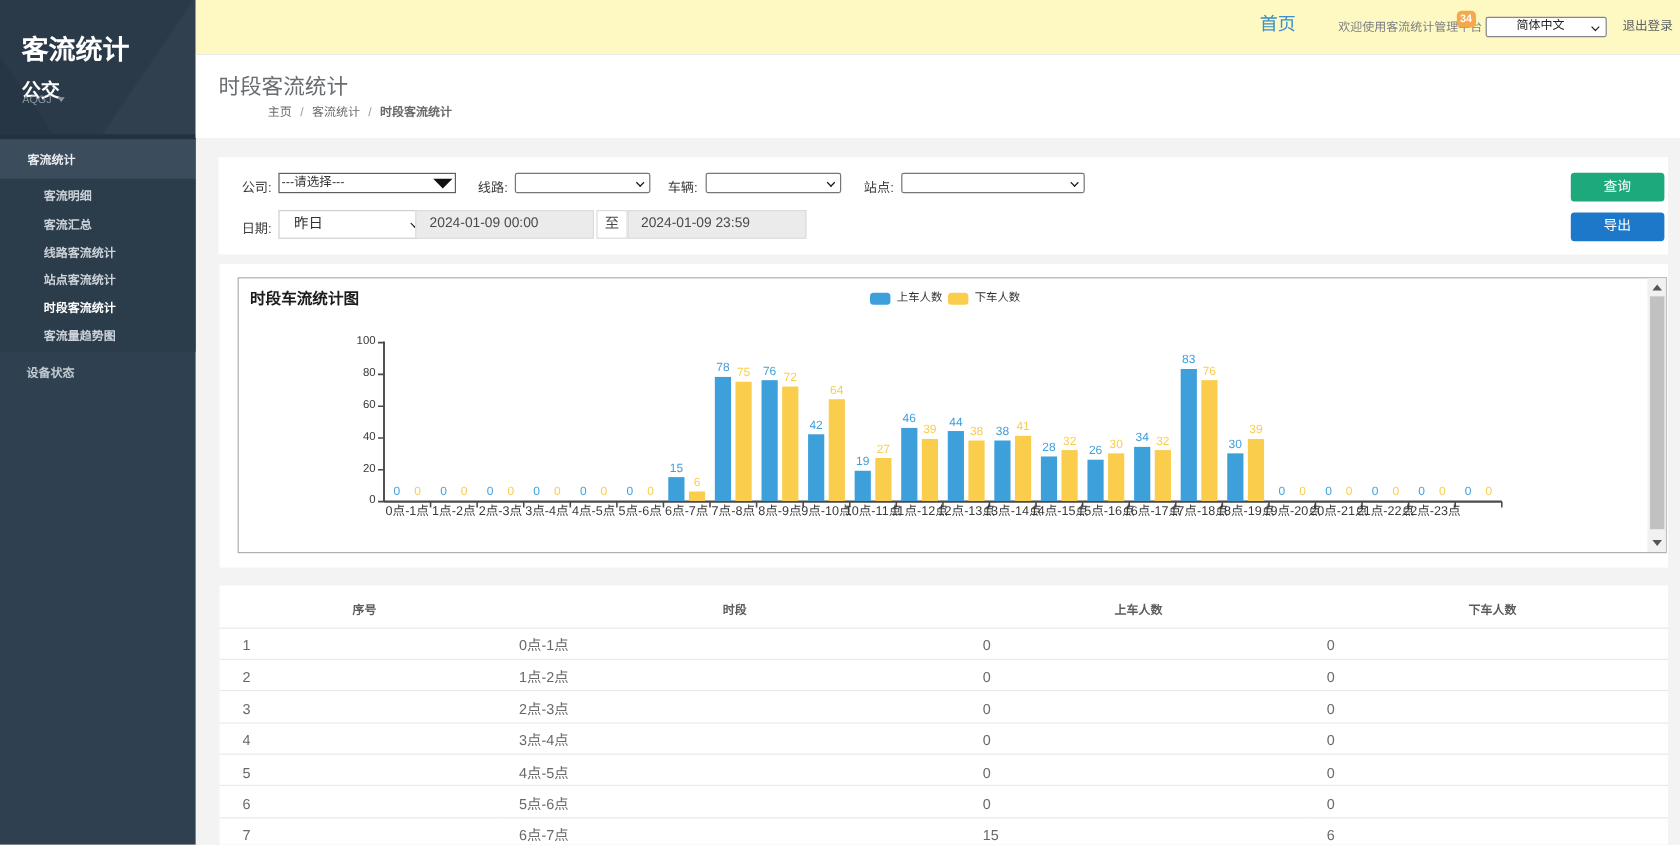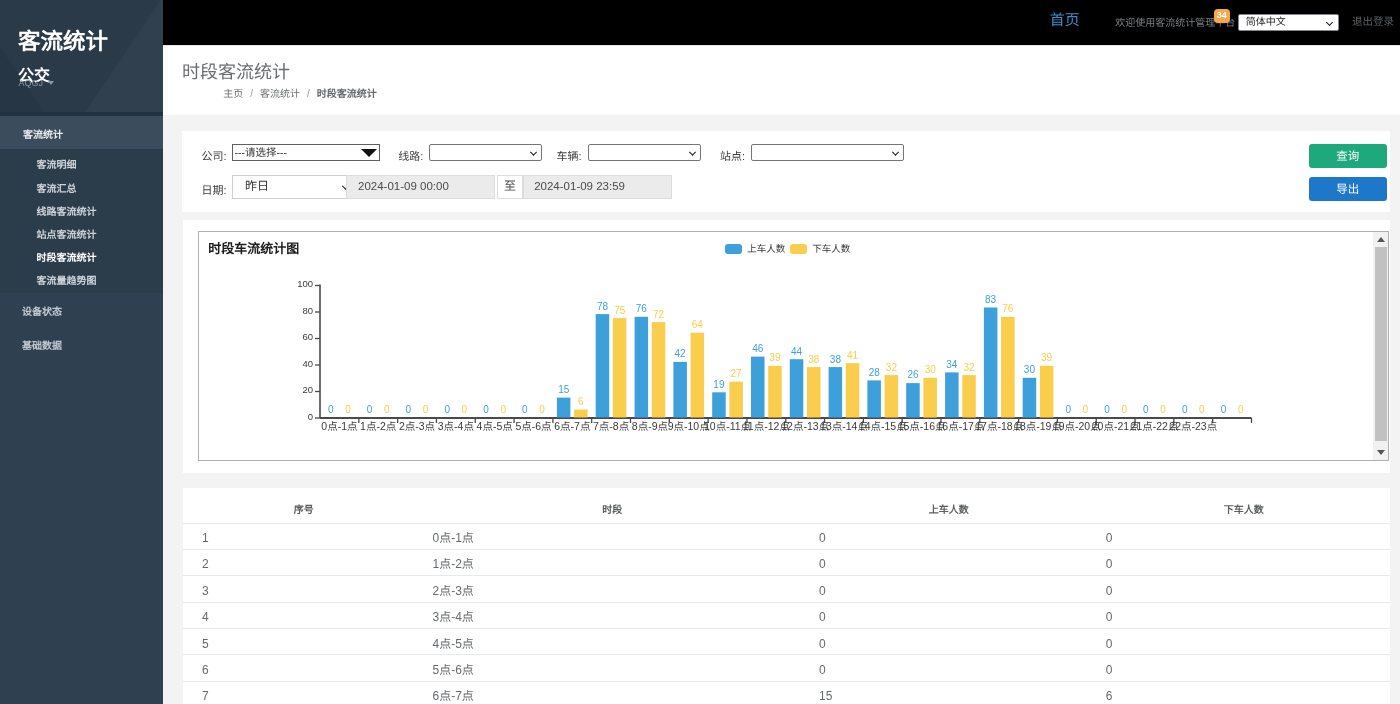--- a/index.html
+++ b/index.html
@@ -19,25 +19,25 @@
 #org { position:absolute; left:18px; top:61.8px; font-size:16px; font-weight:bold; color:#ffffff; }
 #acct { position:absolute; left:18.5px; top:77.8px; font-size:9px; color:#8b98a4; }
 #acct .caret { display:inline-block; width:0; height:0; border-left:3.5px solid transparent; border-right:3.5px solid transparent; border-top:4px solid #8b98a4; margin-left:2px; vertical-align:1px; }
 .navsec { position:relative; height:34.4px; line-height:38px; padding-left:22px; font-size:10px; font-weight:bold; color:#c2cad1; }
 #sec1 { background:#3b4c5c; height:33.5px; line-height:37px; padding-left:23px; color:#e8ecef; }
 #submenu { background:#2b3c4b; padding:4.4px 0 0 0; }
 #submenu div { height:23.2px; line-height:23.2px; padding-left:36.5px; font-size:10px; font-weight:bold; color:#ccd2d8; }
 #submenu div.on { color:#ffffff; }
 
 
-#topbar { position:absolute; left:163px; top:0; width:1237px; height:45.5px; background:#000000; border-bottom:1px solid #e7e7e7; }
+#topbar { position:absolute; left:163px; top:0; width:1237px; height:45.5px; background:#fef9c3; border-bottom:1px solid #e7e7e7; }
 #homelink { position:absolute; left:886.7px; top:8.3px; font-size:15px; color:#3a8fca; }
 #welcome { position:absolute; left:926.3px; top:14.2px; font-size:10px; color:#7b7f83; white-space:nowrap;margin-left:26px; }
 #badge { position:absolute; left:1051px; top:9px; width:15.5px; height:13.5px; background:#f5a84c; border-radius:4px; color:#fff; font-size:9px; line-height:13.5px; text-align:center; font-weight:bold; }
-#langsel { position:absolute; left:1074.7px; top:14.3px; width:101.6px; height:16.5px; background:#fff; border:1px solid #82878f; border-radius:2px; font-size:10px; color:#222; line-height:14px; padding-left:7px; }
+#langsel { position:absolute; left:1074.7px; top:14.3px; width:101.6px; height:16.5px; background:#fff; border:1px solid #82878f; border-radius:2px; font-size:10px; color:#222; line-height:14px; padding-left:25px; }
 #langsel .chev { position:absolute; right:6px; top:4.5px; width:5px; height:5px; border-right:1.4px solid #1a1a1a; border-bottom:1.4px solid #1a1a1a; transform:rotate(45deg); }
 #logout { position:absolute; left:1189px; top:12.5px; font-size:10.5px; color:#5e6266; white-space:nowrap; }
 
 
 #pagehead { position:absolute; left:163px; top:46px; width:1237px; height:68.5px; background:#ffffff; }
 #ptitle { position:absolute; left:19px; top:11px; font-size:18px; color:#6a6d70; }
 #crumbs { position:absolute; left:20.2px; top:39.2px; font-size:10px; color:#6a6d70;margin-left:40px; }
 #crumbs .sep { color:#999; padding:0 7px; }
 #crumbs b { color:#676a6c; }
 
@@ -84,21 +84,20 @@
     <div class="navsec" id="sec1">客流统计</div>
     <div id="submenu">
       <div>客流明细</div>
       <div>客流汇总</div>
       <div>线路客流统计</div>
       <div>站点客流统计</div>
       <div class="on">时段客流统计</div>
       <div>客流量趋势图</div>
     </div>
     <div class="navsec">设备状态</div>
-    <div class="navsec">基础数据</div>
   </div>
 </div>
 
 <div id="topbar">
   <div id="homelink">首页</div>
   <div id="welcome">欢迎使用客流统计管理平台</div>
   <div id="badge">34</div>
   <div id="langsel">简体中文<span class="chev"></span></div>
   <div id="logout">退出登录</div>
 </div>

